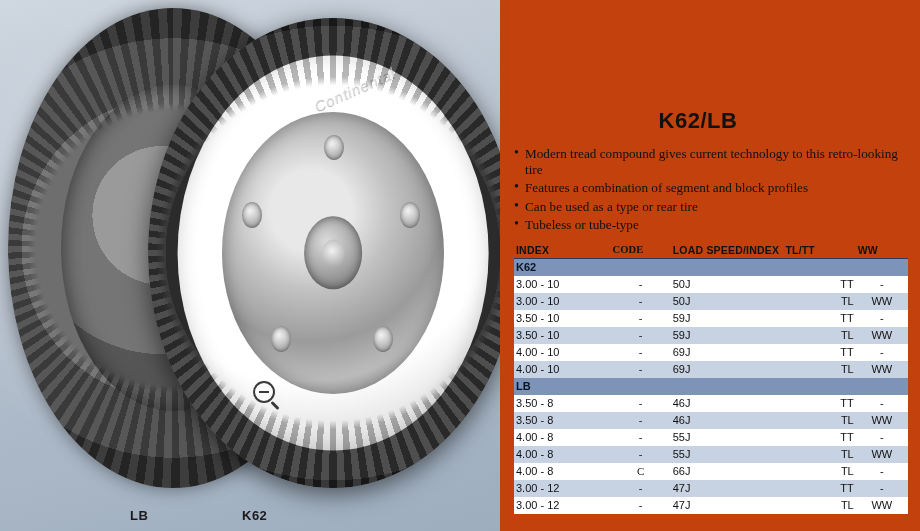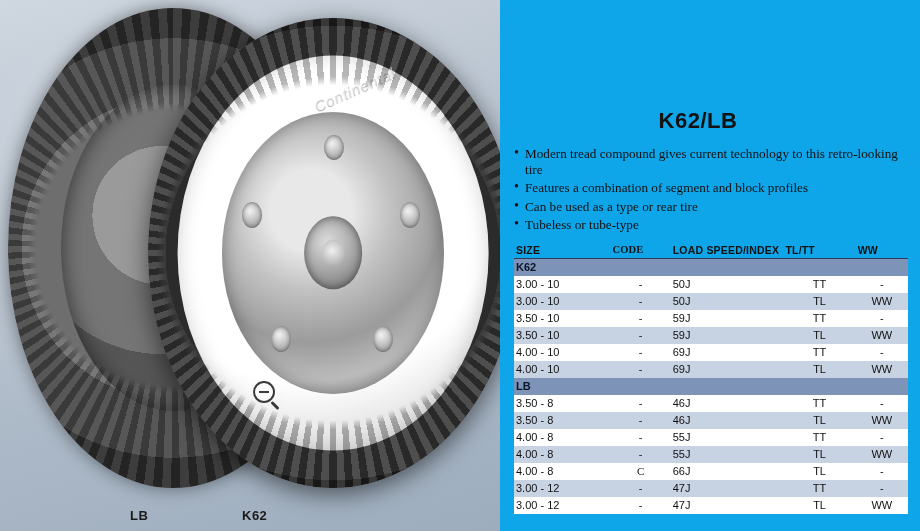--- a/index.html
+++ b/index.html
@@ -184,21 +184,21 @@
     letter-spacing: .5px;
   }
   .caption.lb { left: 130px; }
   .caption.k62 { left: 242px; }
 
   
   .spec-panel {
     flex: 1 1 auto;
     padding: 0 12px 0 14px;
     position: relative;
-    background: #0ea5e9;
+    background: #c2410c;
   }
   .title {
     text-align: center;
     font-size: 22px;
     font-weight: bold;
     color: #111;
     margin: 108px 26px 12px 0;
     letter-spacing: .5px;
   }
   ul.features {
@@ -239,21 +239,21 @@
     white-space: nowrap;
   }
   table.specs td {
     padding: 2px 2px;
     white-space: nowrap;
     line-height: 13px;
   }
   .col-size  { width: 24%; }
   .col-code  { width: 15%; text-align: center; font-family: Liberation Serif, serif; }
   .col-load  { width: 28%; }
-  .col-tltt  { width: 18%; text-align: center; }
+  .col-tltt  { width: 18%; text-align: right; }
   .col-ww    { width: 13%; text-align: center; margin-left: 16px; }
   th.col-code, th.col-tltt, th.col-ww { text-align: center; }
   th.col-load { text-align: left; }
 
   tr.group-row td {
     background: #7d93b8;
     color: #0b1526;
     font-weight: bold;
     font-size: 11px;
     padding: 2px 2px;
@@ -300,21 +300,21 @@
     <ul class="features">
       <li>Modern tread compound gives current technology to this retro-looking tire</li>
       <li>Features a combination of segment and block profiles</li>
       <li>Can be used as a type or rear tire</li>
       <li>Tubeless or tube-type</li>
     </ul>
 
     <table class="specs">
       <thead>
         <tr>
-          <th class="col-size">SIZE</th>
+          <th class="col-size">INDEX</th>
           <th class="col-code">CODE</th>
           <th class="col-load">LOAD SPEED/INDEX</th>
           <th class="col-tltt">TL/TT</th>
           <th class="col-ww">WW</th>
         </tr>
       </thead>
       <tbody>
           <tr class="group-row">
             <td colspan="5">K62</td>
           </tr>

